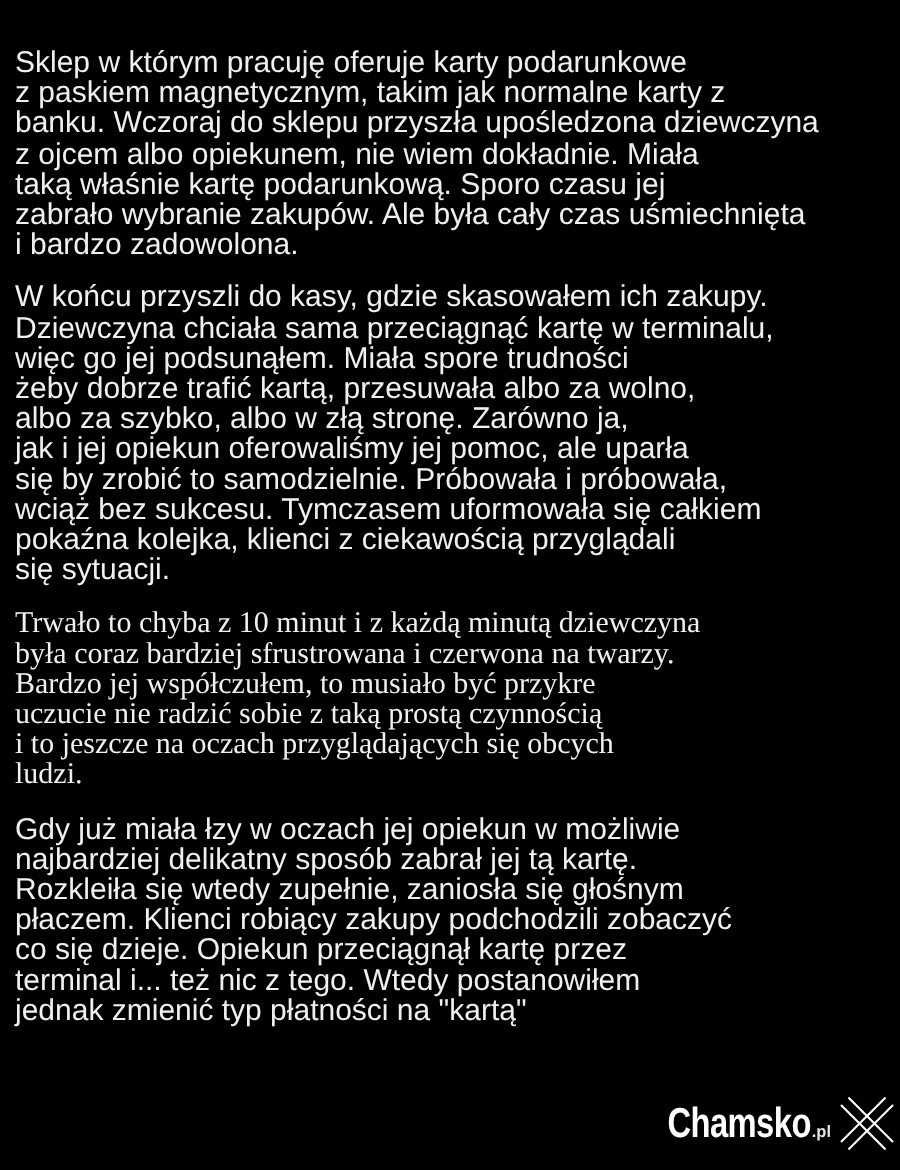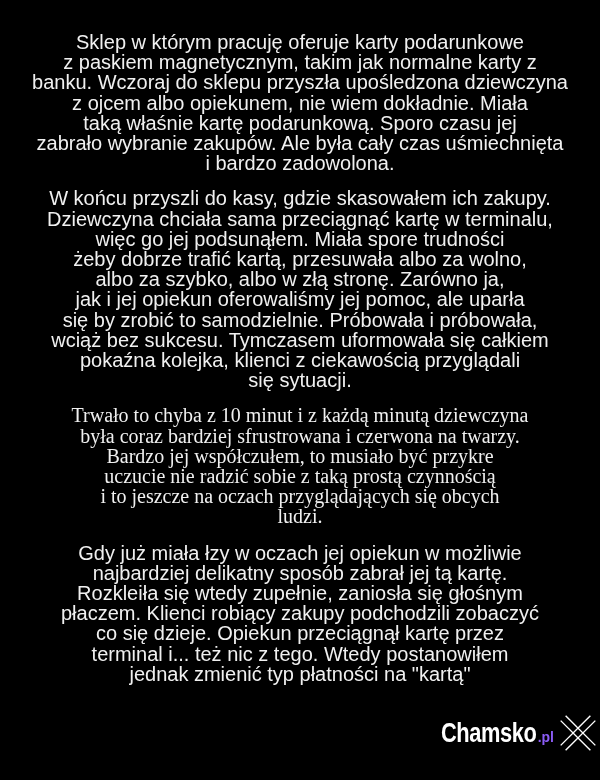--- a/index.html
+++ b/index.html
@@ -10,56 +10,55 @@
   .page {
     position: relative;
     width: 600px;
     height: 780px;
     background: #000000;
     overflow: hidden;
     font-family: "Liberation Sans", sans-serif;
   }
   .story {
     padding: 32px 10px 0;
-    text-align: center;
     color: #f0f0f0;
     font-size: 20px;
     line-height: 20.2px;
   }
   .story p {
     margin: 0 0 15px 0;
     white-space: pre-line;
   }
   .story p:nth-of-type(2) { }
   .story p:nth-of-type(3) { margin-bottom: 16px; font-family: Liberation Serif, serif; }
   .brand {
     position: absolute;
     right: 2px;
-    bottom: 23px;
+    bottom: 7px;
     display: flex;
     align-items: center;
   }
   .brand-text {
     display: flex;
     align-items: baseline;
     white-space: nowrap;
   }
   .brand-name {
     color: #ffffff;
     font-weight: bold;
     font-size: 28px;
     letter-spacing: -0.5px;
     display: inline-block;
     transform: scaleX(0.78);
     transform-origin: 100% 50%;
   }
   .brand-tld {
-    color: #8b5cf6;
+    color: #e5e5e5;
     font-weight: bold;
-    font-size: 14px;
+    font-size: 11px;
     margin-left: 1px;
   }
   .brand-icon-box {
     margin-left: 4px;
     width: 40px;
     height: 48px;
   }
 </style>
 </head>
 <body>

